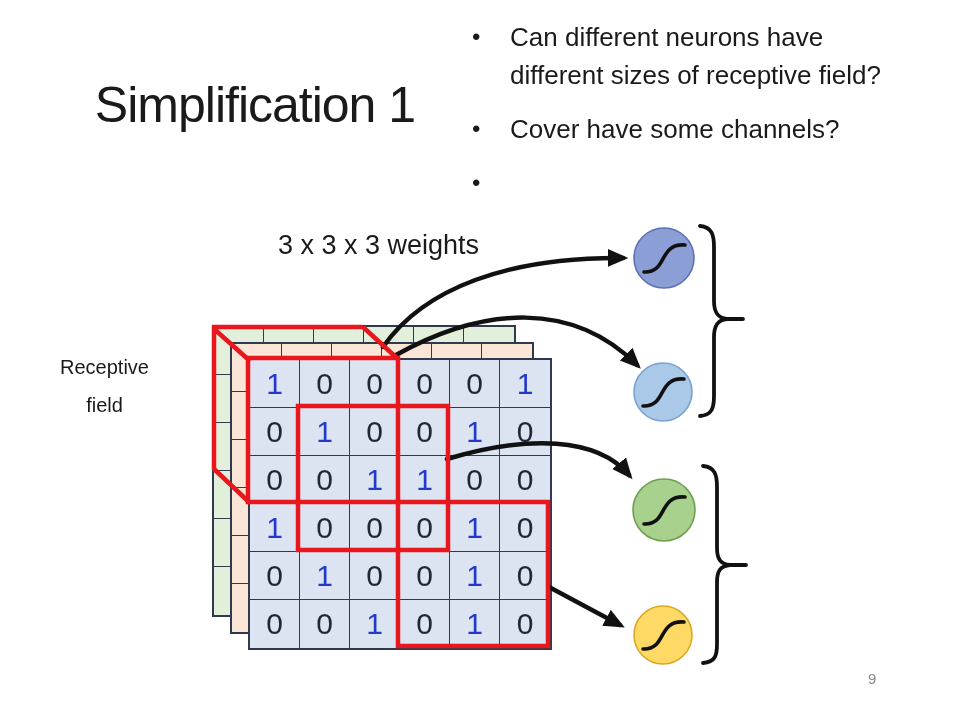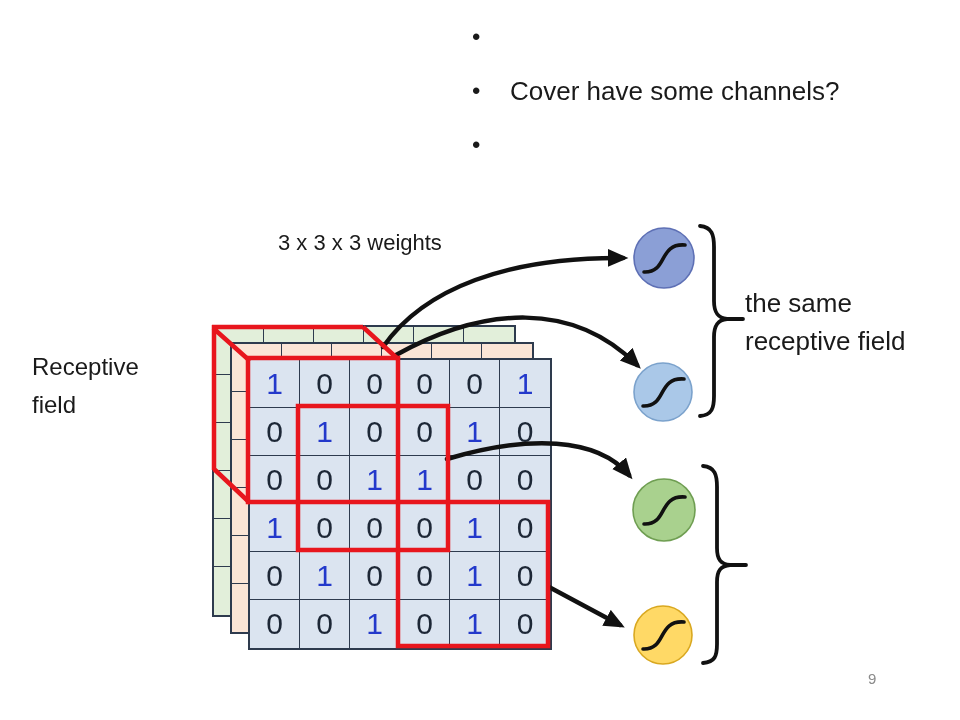--- a/index.html
+++ b/index.html
@@ -5,46 +5,49 @@
   html,body{margin:0;padding:0;background:#fff;}
   .slide{position:relative;width:960px;height:720px;background:#ffffff;overflow:hidden;
          font-family:"Liberation Sans",sans-serif;color:#1a1a1a;}
   .title{position:absolute;left:40px;top:76px;width:430px;text-align:center;
          font-size:50px;font-weight:300;letter-spacing:-1px;white-space:nowrap;}
   .bullets{position:absolute;left:472px;top:18px;width:470px;margin:0;padding:0;list-style:none;}
   .bullets li{display:flex;margin:0 0 16px 0;font-size:26px;line-height:38px;}
   .bullets .marker{width:38px;flex:0 0 38px;font-size:24px;}
   .bullets .btext{white-space:pre-line;}
   .lbl{position:absolute;white-space:pre-line;}
-  .weights{left:278px;top:230px;font-size:22px;}
-  .rf{left:32px;top:348px;width:165px;text-align:left;font-size:24px;line-height:38px;}
+  .weights{left:278px;top:230px;font-size:27px;}
+  .rf{left:22px;top:348px;width:165px;text-align:center;font-size:20px;line-height:38px;}
   .same{left:745px;top:284px;font-size:26px;line-height:38px;}
   .ovl{left:748px;top:528px;font-size:26px;line-height:38px;}
   .pagenum{position:absolute;left:868px;top:670px;font-size:15px;color:#8a8a8a;}
   .layer{position:absolute;width:300px;height:288px;border:2px solid #2e3b4e;box-sizing:content-box;
          display:grid;grid-template-columns:repeat(6,1fr);grid-template-rows:repeat(6,1fr);}
   .layer .cell{border-right:1.5px solid #2e3b4e;border-bottom:1.5px solid #2e3b4e;
          display:flex;align-items:center;justify-content:center;
          font-size:30px;font-weight:400;}
   .layer .cell:nth-child(6n){border-right:none;}
   .layer .cell:nth-child(n+31){border-bottom:none;}
   .back{left:212px;top:325px;}
   .mid{left:230px;top:342px;}
   .front{left:248px;top:358px;}
   .overlay{position:absolute;left:0;top:0;pointer-events:none;}
 </style>
 </head>
 <body>
 
 <div class="slide">
 
+  <div class="title">Simplification 1</div>
 
   <ul class="bullets">
       <li>
         <span class="marker">•</span>
+        <span class="btext">Can different neurons have
+different sizes of receptive field?</span>
       </li>
       <li>
         <span class="marker">•</span>
         <span class="btext">Cover have some channels?</span>
       </li>
       <li>
         <span class="marker">•</span>
       </li>
     </ul>
 
@@ -200,17 +203,15 @@
       <rect x="298" y="406" width="150" height="144"></rect>
       <rect x="398" y="502" width="150" height="144"></rect>
     </g>
 
     <g fill="none" stroke-width="3.8" stroke-linecap="round" stroke="#111111">
       <path d="M700,226 C712,227 714,235 714,247 L714,301 C714,313 718,318 727,319 L743,319 M727,319 C718,320 714,325 714,337 L714,396 C714,408 712,415 700,416"></path>
       <path d="M703,466 C715,467 717,475 717,487 L717,548 C717,560 721,564 730,565 L746,565 M730,565 C721,566 717,570 717,582 L717,644 C717,656 715,662 703,663"></path>
     </g>
   </svg>
 
-  <div class="lbl same">the same
-receptive field</div>
   <div class="pagenum">9</div>
 
 </div>
 
 </body></html>

